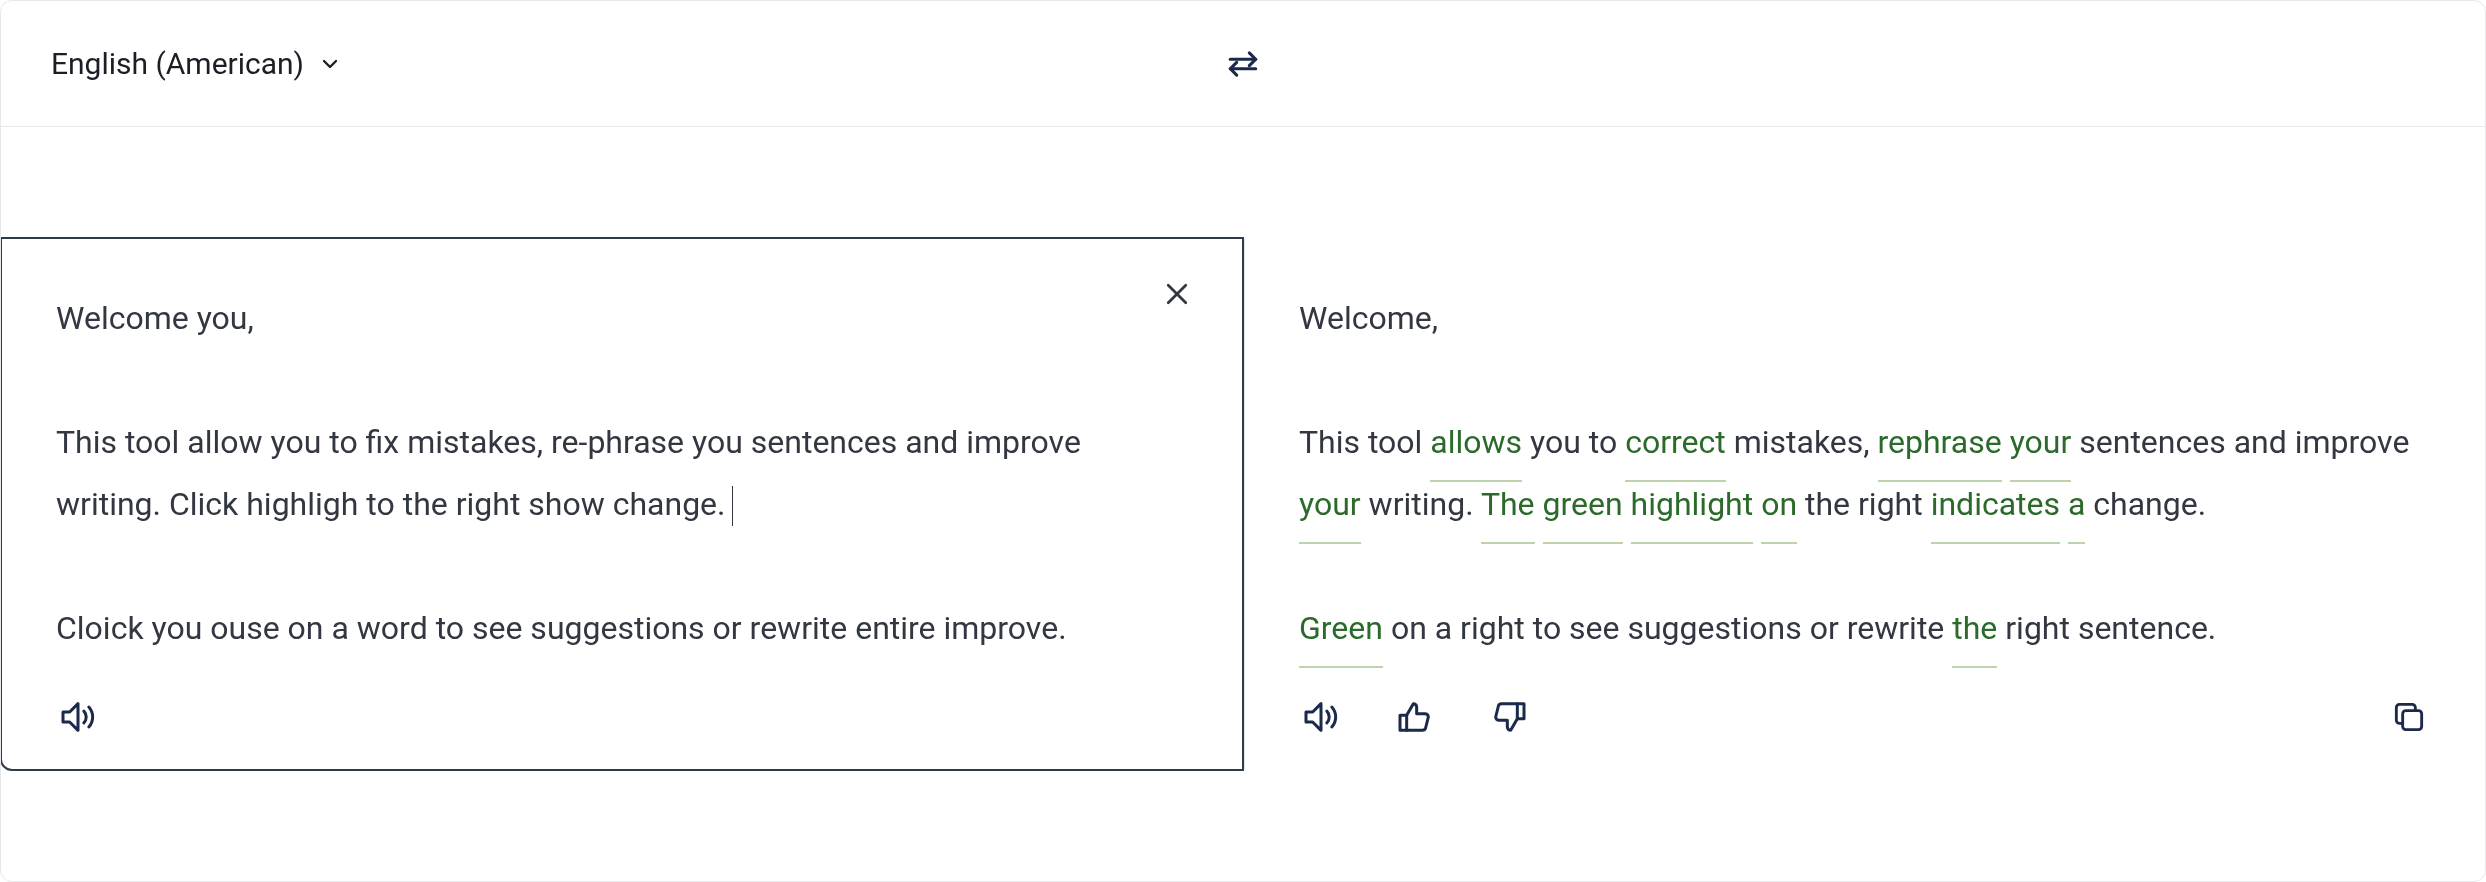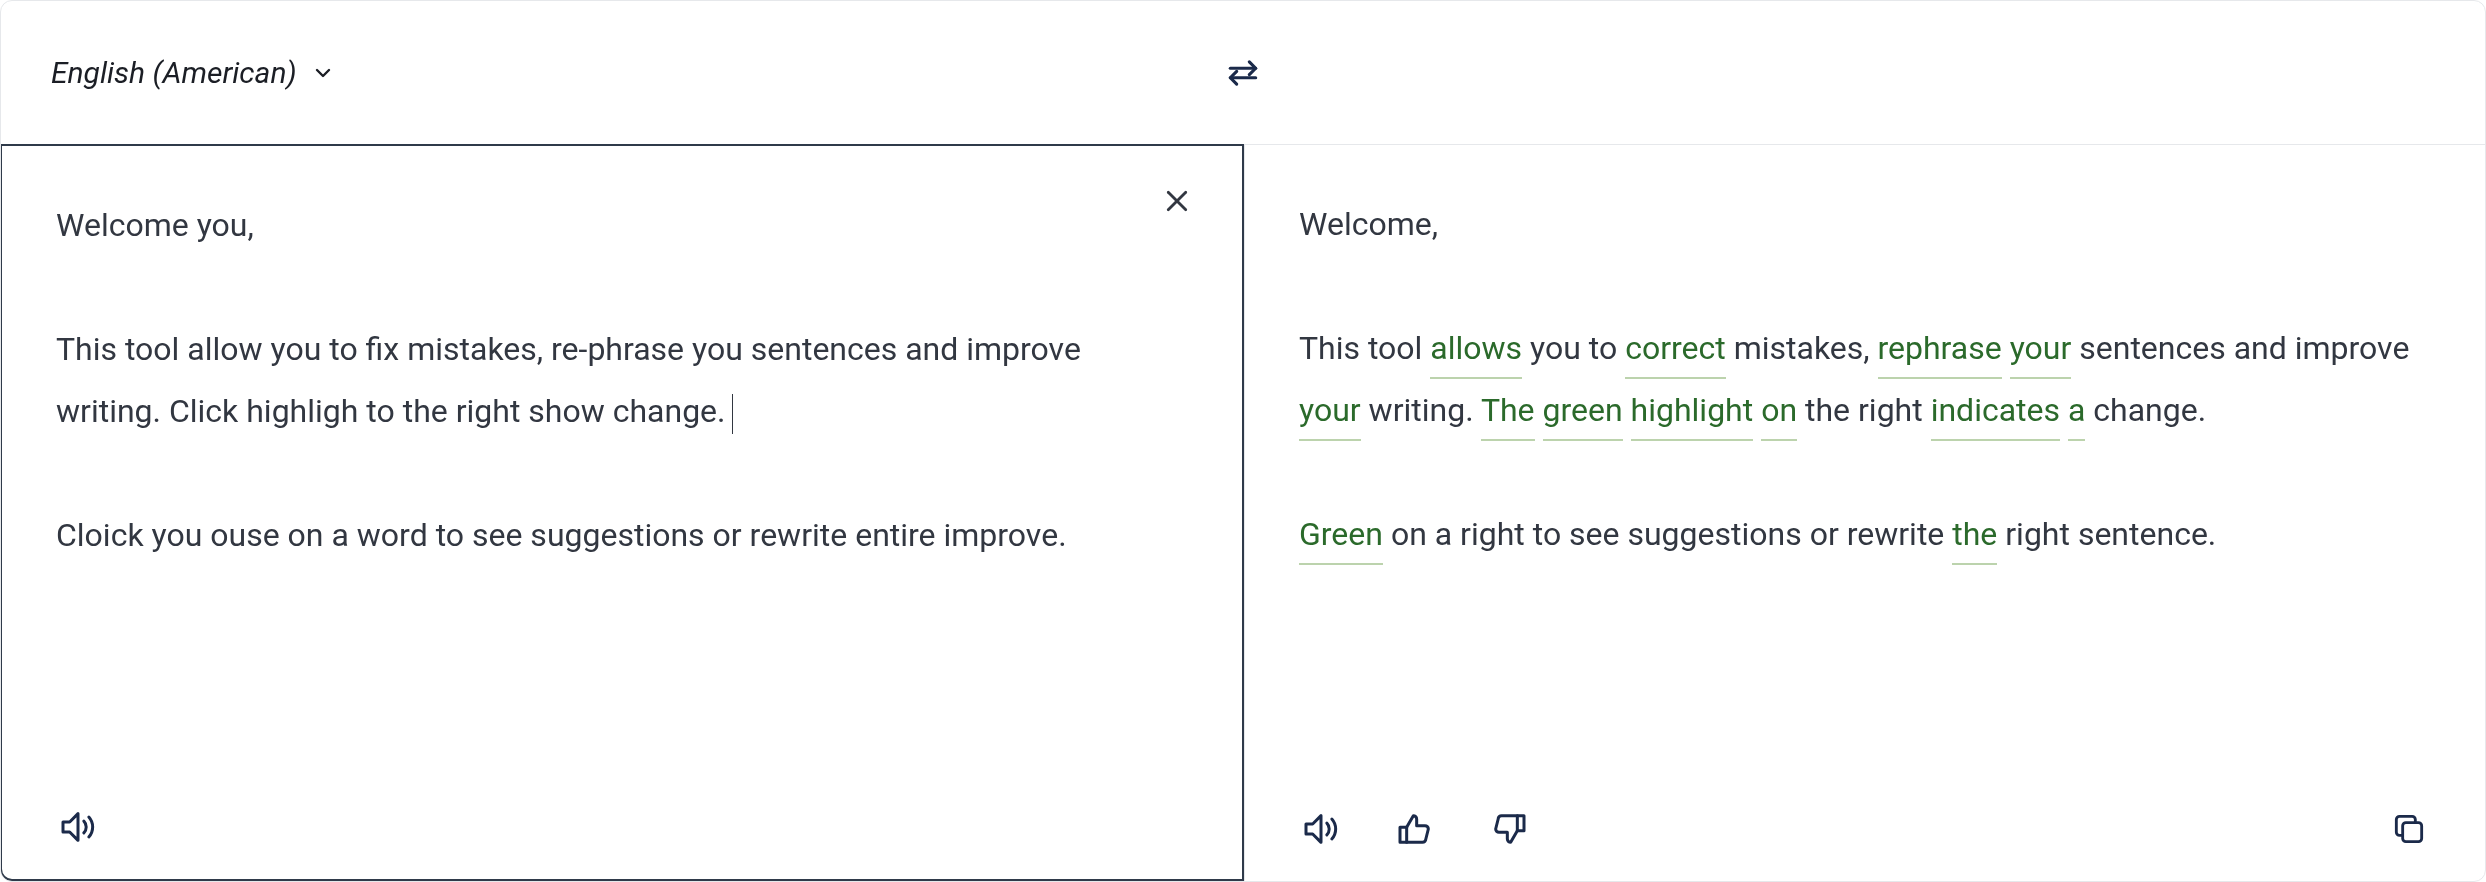--- a/index.html
+++ b/index.html
@@ -11,26 +11,25 @@
   .container {
     width: 2486px;
     height: 882px;
     border: 1px solid #e6e8eb;
     border-radius: 12px;
     overflow: hidden;
     display: flex;
     flex-direction: column;
   }
   .topbar {
-    height: 144px;
+    height: 126px;
     display: flex;
     align-items: center;
     position: relative;
     border-bottom: 1px solid #e6e8eb;
-    font-style: italic;
   }
   .lang-select {
     display: flex;
     align-items: center;
     gap: 14px;
     padding: 18px 50px;
     font-size: 30px;
     color: #1b1e25;
     cursor: pointer;
     user-select: none;
@@ -43,20 +42,21 @@
     width: 44px;
     height: 44px;
     display: flex;
     align-items: center;
     justify-content: center;
     cursor: pointer;
   }
   .panes {
     flex: 1;
     display: flex;
+    align-items: center;
   }
   .pane {
     flex: 1;
     position: relative;
     padding: 48px 54px 110px 54px;
   }
   .pane-left {
     border: 2px solid #2f3a4a;
     border-bottom-left-radius: 12px;
     margin: -1px 0 0 -1px;
@@ -86,21 +86,21 @@
     display: inline-block;
     width: 1px;
     height: 40px;
     background: #323741;
     vertical-align: middle;
     margin-left: 6px;
   }
   .hl {
     color: #2b6a2b;
     border-bottom: 2px solid #bcd3ad;
-    padding-bottom: 10px;
+    padding-bottom: 19px;
     cursor: pointer;
   }
   .footer {
     position: absolute;
     bottom: 30px;
     left: 54px;
     right: 54px;
     display: flex;
     align-items: center;
     gap: 50px;

